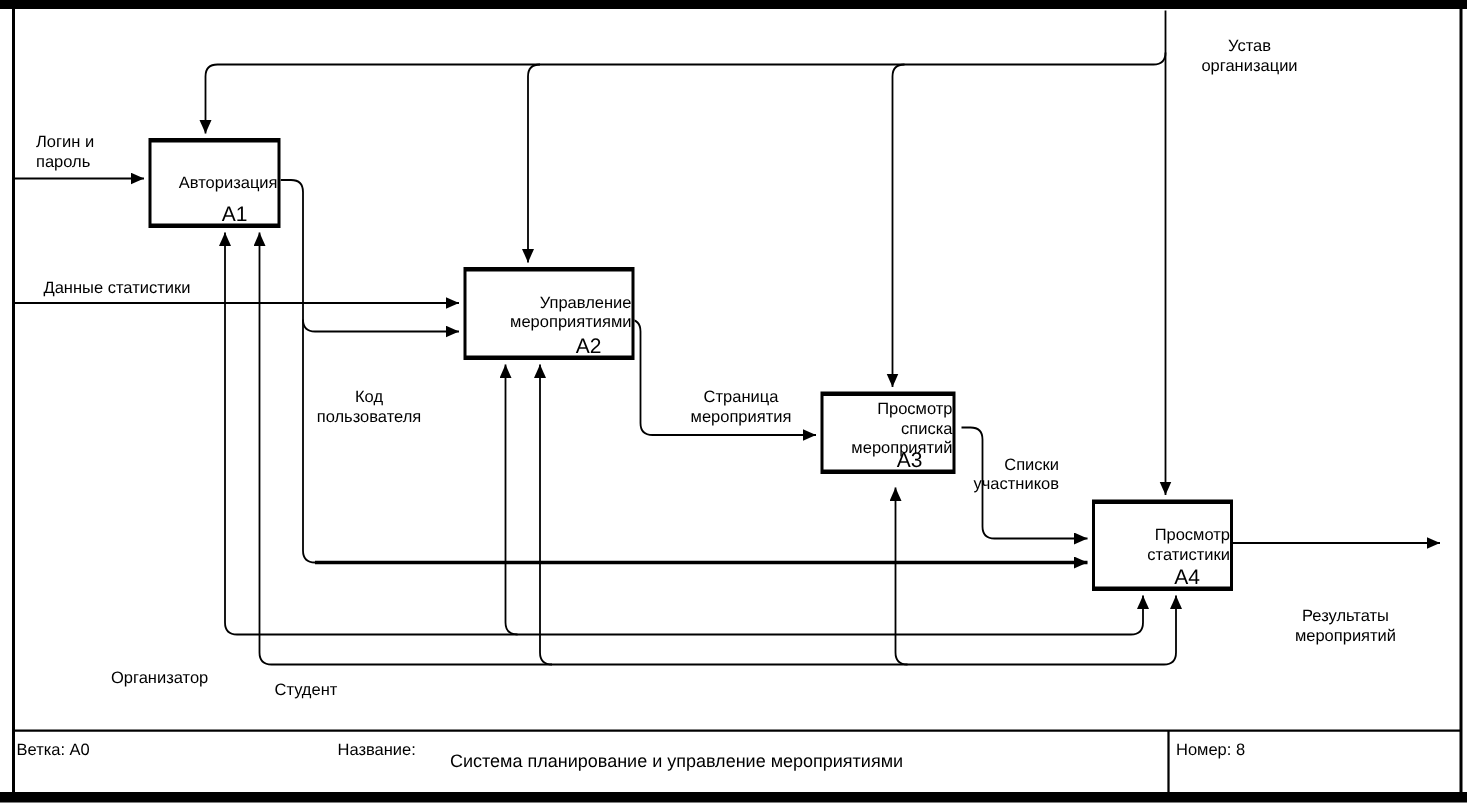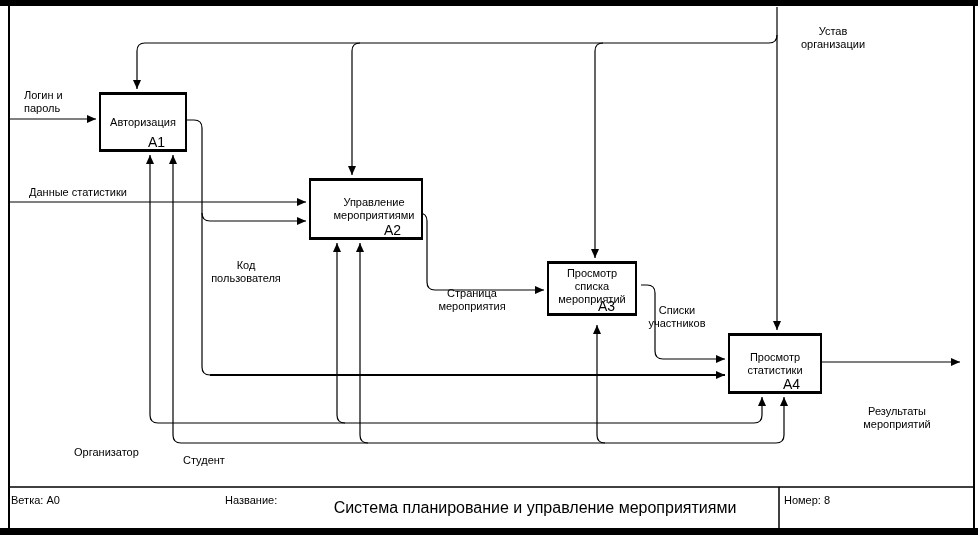--- a/index.html
+++ b/index.html
@@ -4,29 +4,29 @@
 <style>
   html,body{margin:0;padding:0;background:#888;}
   .canvas{
     position:relative;width:978px;height:536px;background:#ffffff;
     font-family:"Liberation Sans",sans-serif;color:#000;overflow:hidden;
   }
   svg.wires{position:absolute;left:0;top:0;z-index:1;}
   .box{
     position:absolute;z-index:2;background:#fff;
     border:2px solid #000;border-top-width:3px;border-bottom-width:3px;
-    display:flex;flex-direction:column;align-items:center;justify-content:center;
+    display:flex;flex-direction:column;align-items:flex-end;justify-content:center;
     font-size:11px;line-height:13px;text-align:center;
   }
   .box.top-align{justify-content:flex-start;padding-top:3px;box-sizing:border-box;}
   .box .bid{position:absolute;right:20px;bottom:1px;font-size:14px;line-height:11px;}
   .lbl{position:absolute;z-index:3;font-size:11px;line-height:13px;white-space:nowrap;}
   .lbl.center{text-align:center;}
   .footer-text{position:absolute;z-index:3;font-size:11px;line-height:12px;white-space:nowrap;}
-  .footer-title{position:absolute;z-index:3;font-size:16px;line-height:13px;text-align:center;}
+  .footer-title{position:absolute;z-index:3;font-size:12px;line-height:13px;text-align:left;}
 </style>
 </head>
 <body>
 
 <div class="canvas">
 
   <svg class="wires" width="978" height="536" viewBox="0 0 978 536">
     <defs>
       <marker id="ae" orient="auto" markerUnits="userSpaceOnUse" markerWidth="10" markerHeight="9" refX="9" refY="4">
         <path d="M0,0 L9,4 L0,8 Z" fill="#000"></path>
@@ -95,26 +95,26 @@
 
   <div class="lbl" style="left:29px;top:186px;">
     <div>Данные статистики</div>
   </div>
 
   <div class="lbl center" style="left:196px;top:259px;width:100px;">
     <div>Код</div>
     <div>пользователя</div>
   </div>
 
-  <div class="lbl center" style="left:422px;top:259px;width:100px;margin-top:28px;">
+  <div class="lbl center" style="left:444px;top:259px;width:100px;">
     <div>Страница</div>
     <div>мероприятия</div>
   </div>
 
-  <div class="lbl center" style="left:632px;top:304px;width:90px;">
+  <div class="lbl center" style="left:616px;top:304px;width:90px;text-align:right;">
     <div>Списки</div>
     <div>участников</div>
   </div>
 
   <div class="lbl center" style="left:788px;top:25px;width:90px;">
     <div>Устав</div>
     <div>организации</div>
   </div>
 
   <div class="lbl center" style="left:851px;top:367px;width:92px;margin-top:38px;">

